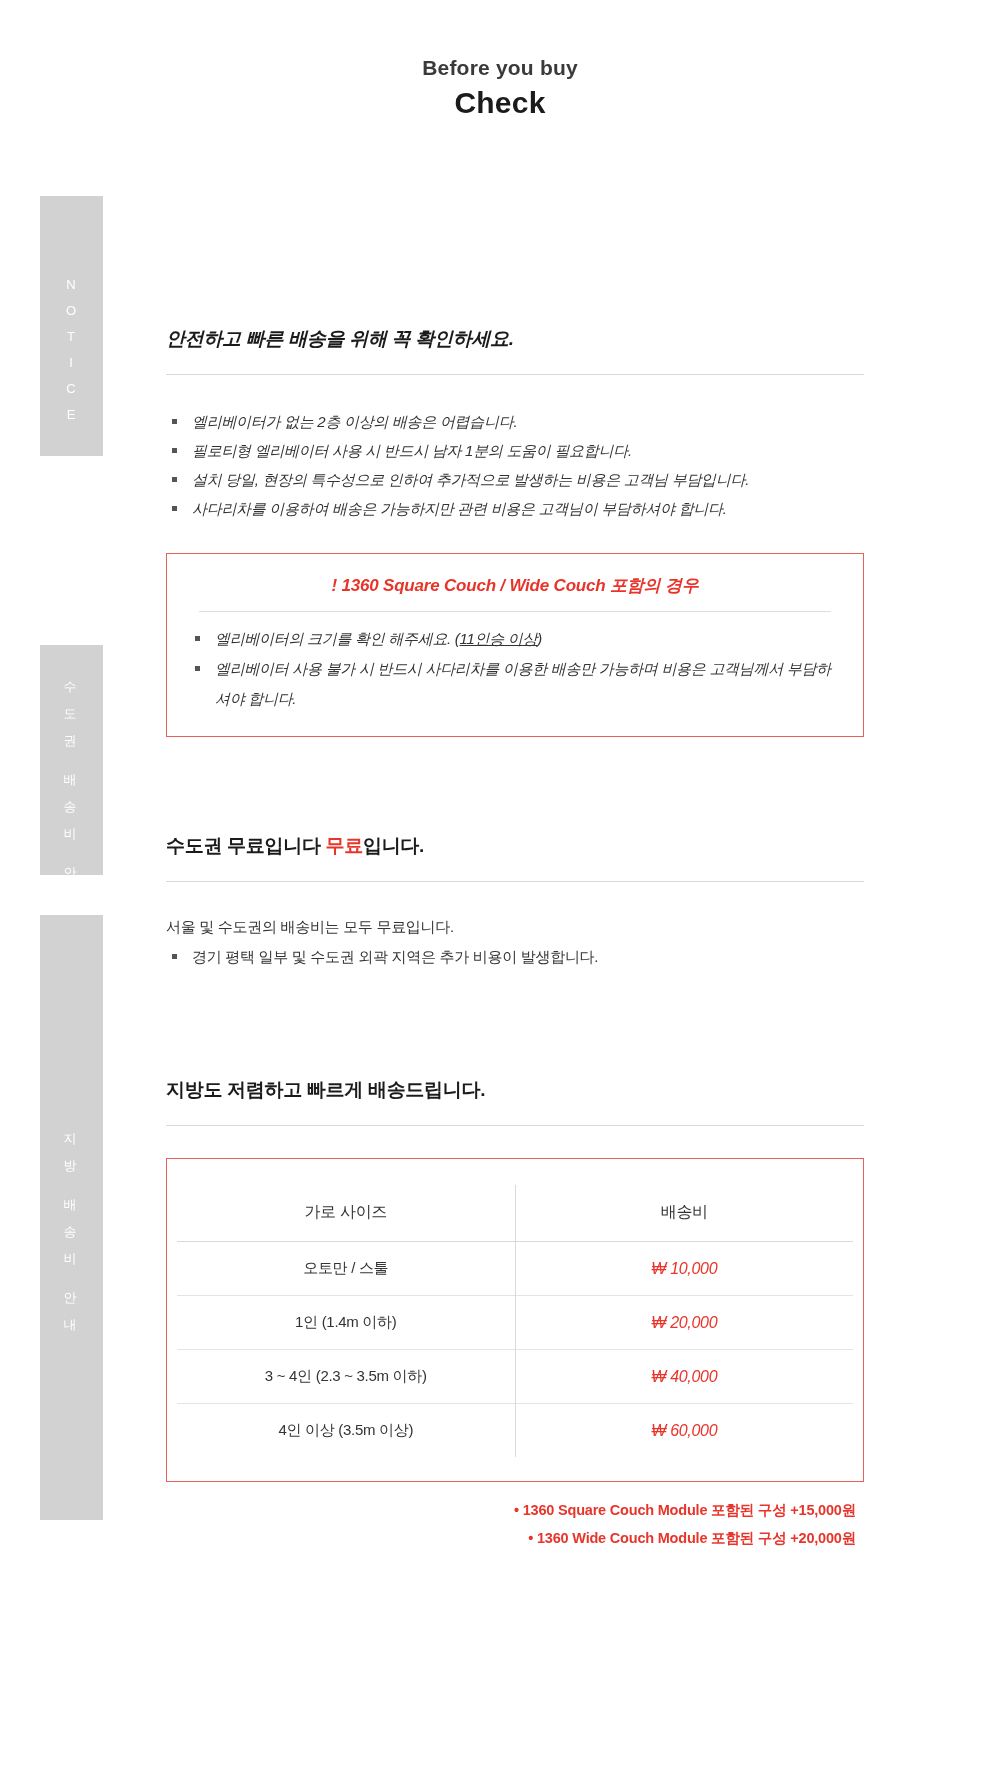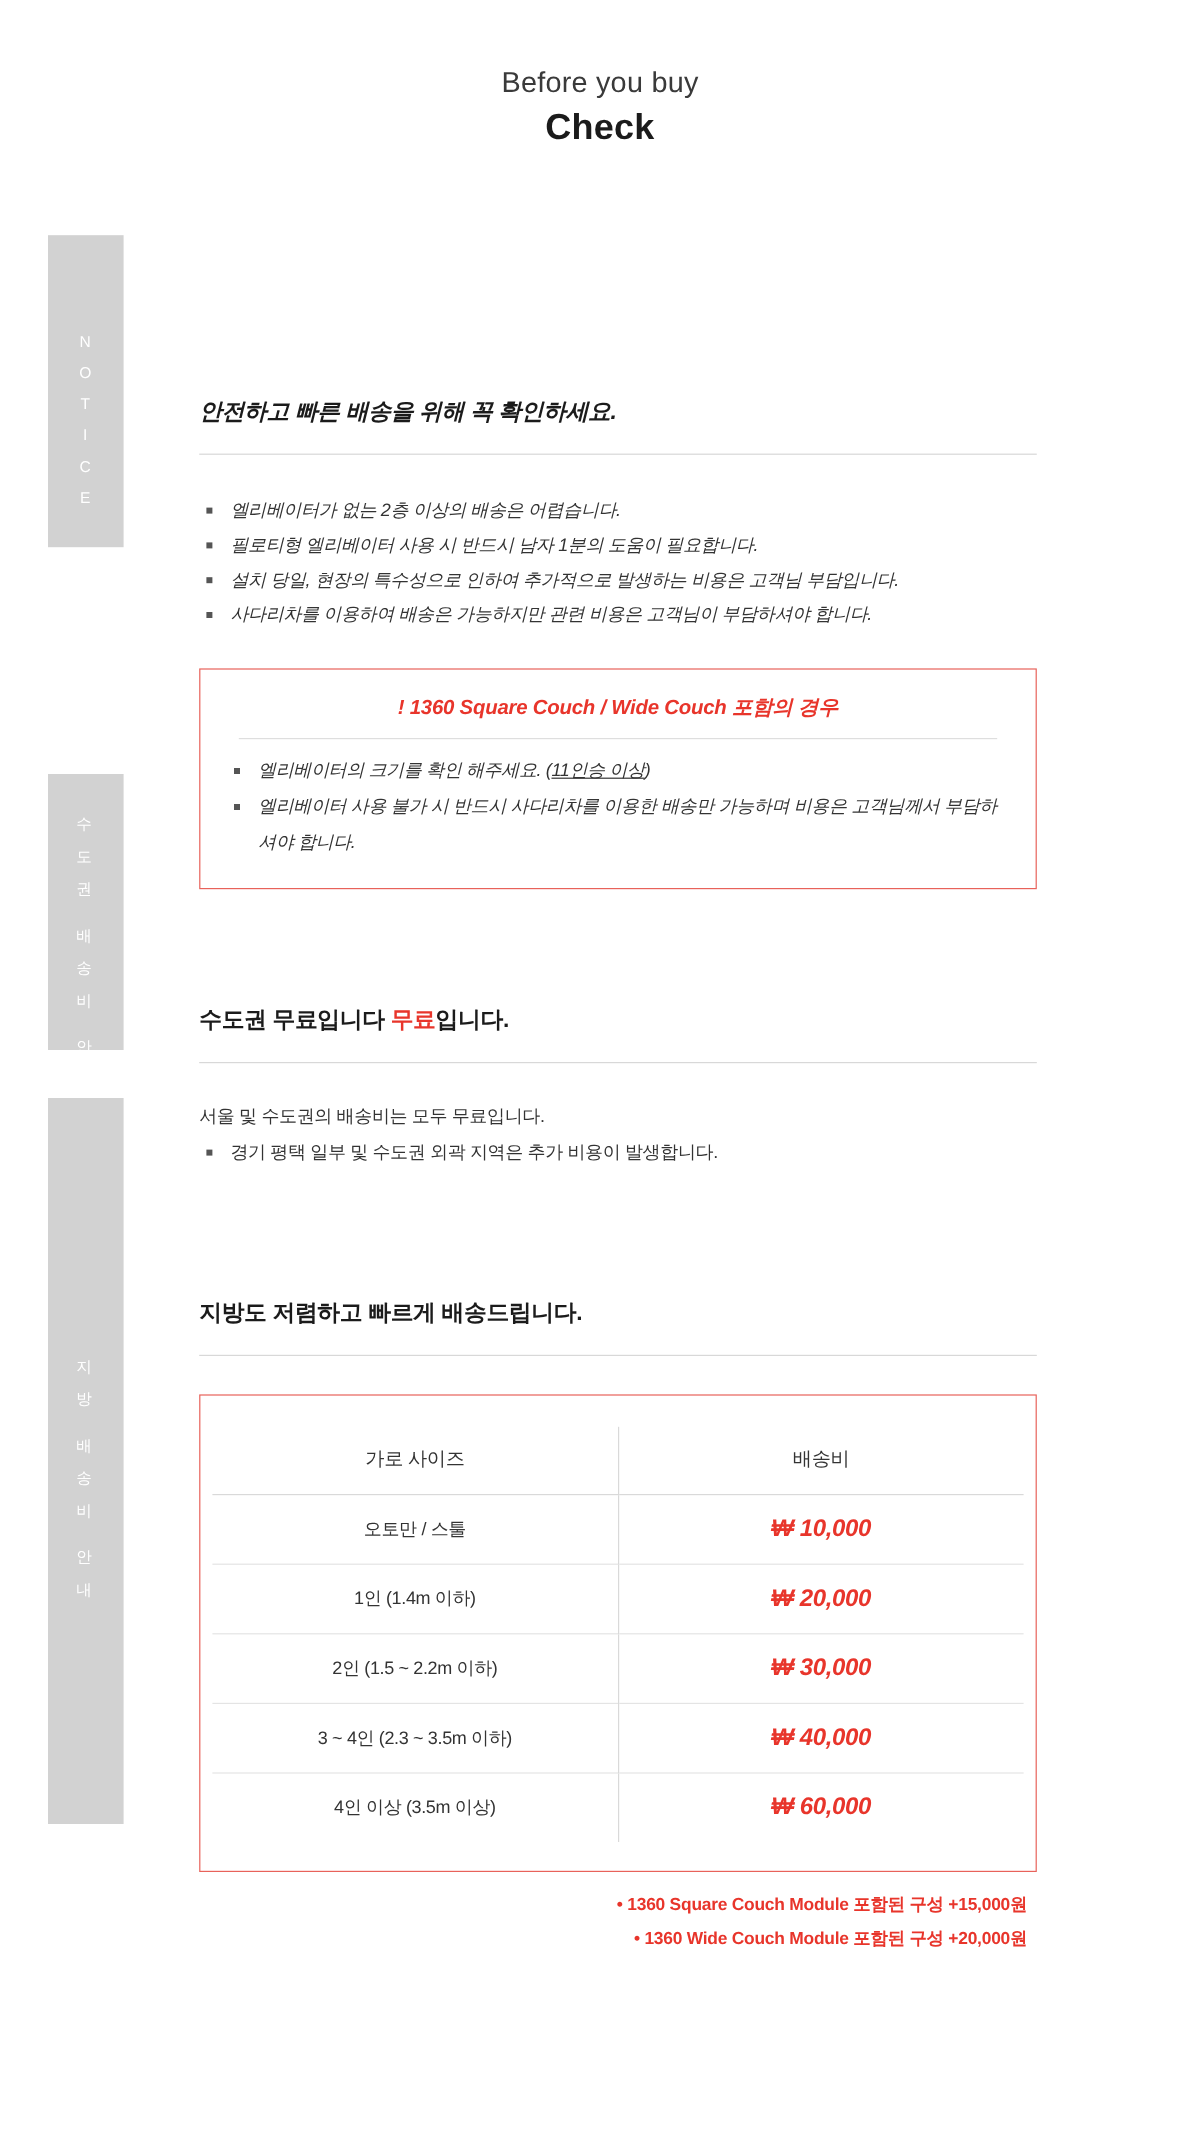--- a/index.html
+++ b/index.html
@@ -14,24 +14,24 @@
     color: #222222;
     position: relative;
   }
 
   
   .header {
     text-align: center;
     padding-top: 56px;
   }
   .header .before {
-    font-size: 24px;
+    font-size: 21px;
     color: #3a3a3a;
     letter-spacing: 0.2px;
-    font-weight: 400;
+    font-weight: 700;
   }
   .header .check {
     font-size: 30px;
     color: #1b1b1b;
     font-weight: 700;
     margin-top: 6px;
     letter-spacing: 0.2px;
     text-align: center;
   }
 
@@ -177,22 +177,22 @@
   table.fee thead tr { border-bottom: 1px solid #d9d9d9; }
   table.fee tbody tr { border-bottom: 1px solid #e4e4e4; }
   table.fee tbody tr:last-child { border-bottom: none; }
   table.fee .col-div {
     border-left: 1px solid #d9d9d9;
     margin-left: 40px;
   }
   table.fee td.price {
     color: #e8352b;
     font-style: italic;
-    font-size: 20px;
-    font-weight: 700;
+    font-size: 16px;
+    font-weight: 400;
   }
 
   .footnotes {
     margin-top: 14px;
     text-align: right;
     padding-right: 8px;
   }
   .footnotes div {
     color: #e8352b;
     font-weight: 700;
@@ -305,24 +305,20 @@
         <tbody>
           <tr>
             <td>오토만 / 스툴</td>
             <td class="col-div price">₩ 10,000</td>
           </tr>
           <tr>
             <td>1인 (1.4m 이하)</td>
             <td class="col-div price">₩ 20,000</td>
           </tr>
           <tr>
-            <td>2인 (1.5 ~ 2.2m 이하)</td>
-            <td class="col-div price">₩ 30,000</td>
-          </tr>
-          <tr>
             <td>3 ~ 4인 (2.3 ~ 3.5m 이하)</td>
             <td class="col-div price">₩ 40,000</td>
           </tr>
           <tr>
             <td>4인 이상 (3.5m 이상)</td>
             <td class="col-div price">₩ 60,000</td>
           </tr>
         </tbody>
       </table>
     </div>

